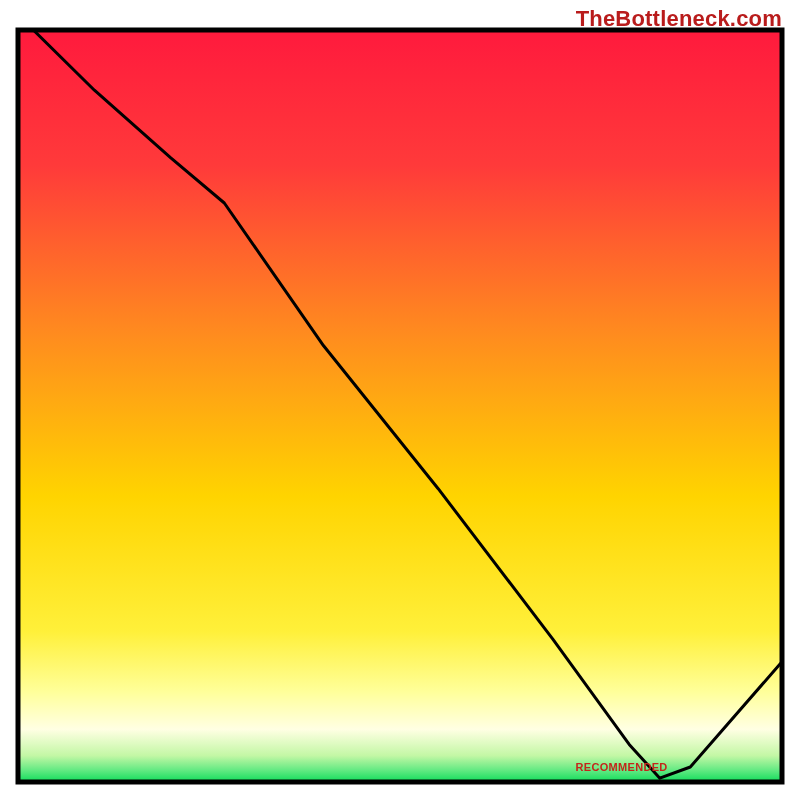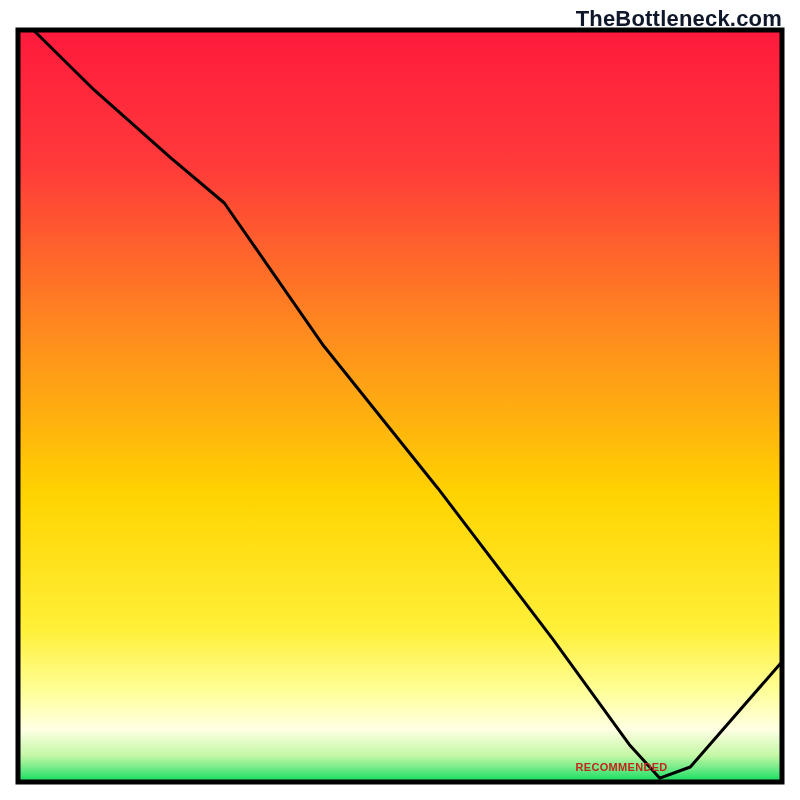--- a/index.html
+++ b/index.html
@@ -14,21 +14,21 @@
     position: relative;
     width: 800px;
     height: 800px;
   }
   .watermark {
     position: absolute;
     top: 6px;
     right: 18px;
     font-size: 22px;
     font-weight: 600;
-    color: #0f172a;
+    color: #b91c1c;
     letter-spacing: 0.2px;
   }
   svg {
     position: absolute;
     top: 0;
     left: 0;
   }
   .anno-label {
     font-size: 11px;
     font-weight: 700;

